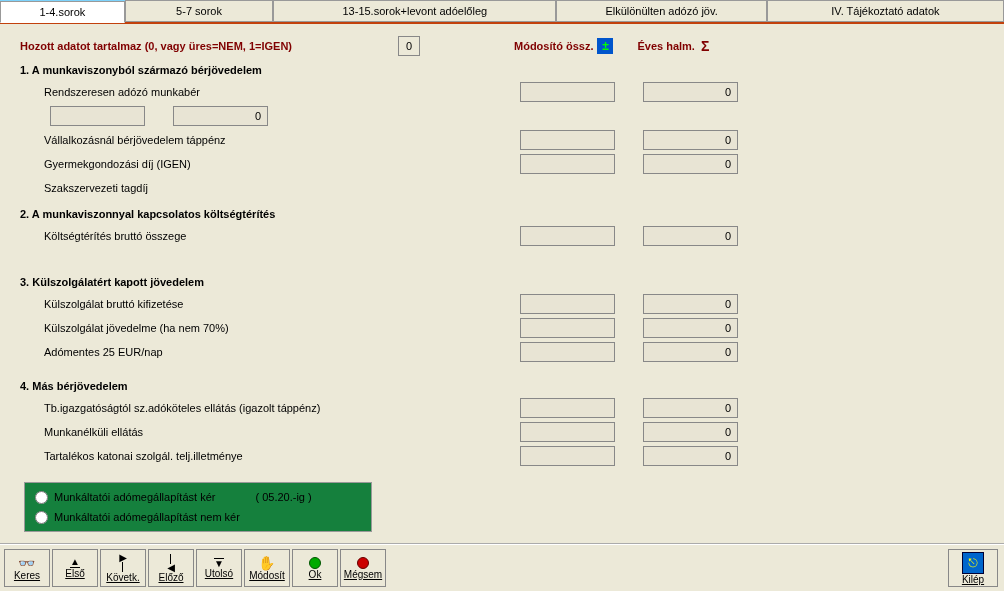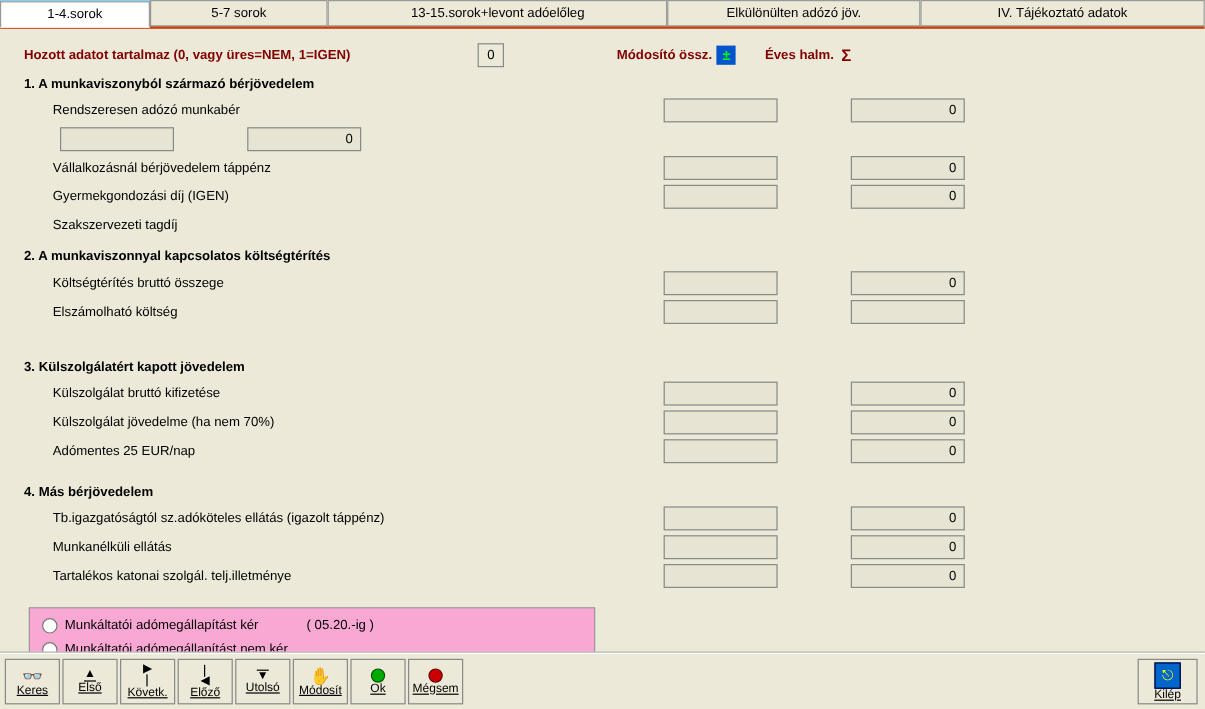--- a/index.html
+++ b/index.html
@@ -57,39 +57,39 @@
   .mod-icon {
     display: inline-flex; width: 16px; height: 16px;
     background: #0055cc; color: #0f0; font-weight: bold;
     align-items: center; justify-content: center; font-size: 12px;
     margin-left: 4px;
   }
   .sigma {
     color: #800000; font-weight: bold; font-size: 14px; margin-left: 6px;
   }
   .section-head { font-weight: bold; margin-top: 8px; margin-bottom: 4px; }
-  .row { display: flex; align-items: center; height: 24px; gap: 33px; }
+  .row { display: flex; align-items: center; height: 24px; }
   .row-label { flex: 0 0 470px; padding-left: 24px; }
   .field {
     width: 95px; height: 20px;
     background: #e8e4d4;
     border: 1px solid #888;
     text-align: right;
     padding: 1px 6px 1px 2px;
     font-size: 11px;
   }
   .col-mod { margin-left: 30px; }
   .col-yr  { margin-left: 28px; }
   .options {
     border: 1px solid #999;
     padding: 4px 10px;
-    width: 472px;
+    width: 348px;
     margin-top: 14px;
     margin-left: 4px;
-    background: #f9a8d4;
+    background: #15803d;
   }
   .opt-row { display: flex; align-items: center; height: 20px; }
   .opt-row input { margin: 0 6px 0 0; }
   .toolbar {
     position: absolute;
     bottom: 0; left: 0; right: 0;
     height: 48px;
     border-top: 2px groove #fff;
     display: flex;
     align-items: stretch;
@@ -165,25 +165,20 @@
   <div class="row">
     <div class="row-label">Szakszervezeti tagdíj</div>
   </div>
 
   <div class="section-head">2. A munkaviszonnyal kapcsolatos költségtérítés</div>
   <div class="row">
     <div class="row-label">Költségtérítés bruttó összege</div>
     <input class="field col-mod" style="">
     <input class="field col-yr" value="0" style="">
   </div>
-  <div class="row">
-    <div class="row-label">Elszámolható költség</div>
-    <input class="field col-mod" style="">
-    <input class="field col-yr" style="">
-  </div>
 
   <div class="section-head" style="margin-top:28px">3. Külszolgálatért kapott jövedelem</div>
   <div class="row">
     <div class="row-label">Külszolgálat bruttó kifizetése</div>
     <input class="field col-mod" style="">
     <input class="field col-yr" value="0" style="">
   </div>
   <div class="row">
     <div class="row-label">Külszolgálat jövedelme (ha nem 70%)</div>
     <input class="field col-mod" style="">

